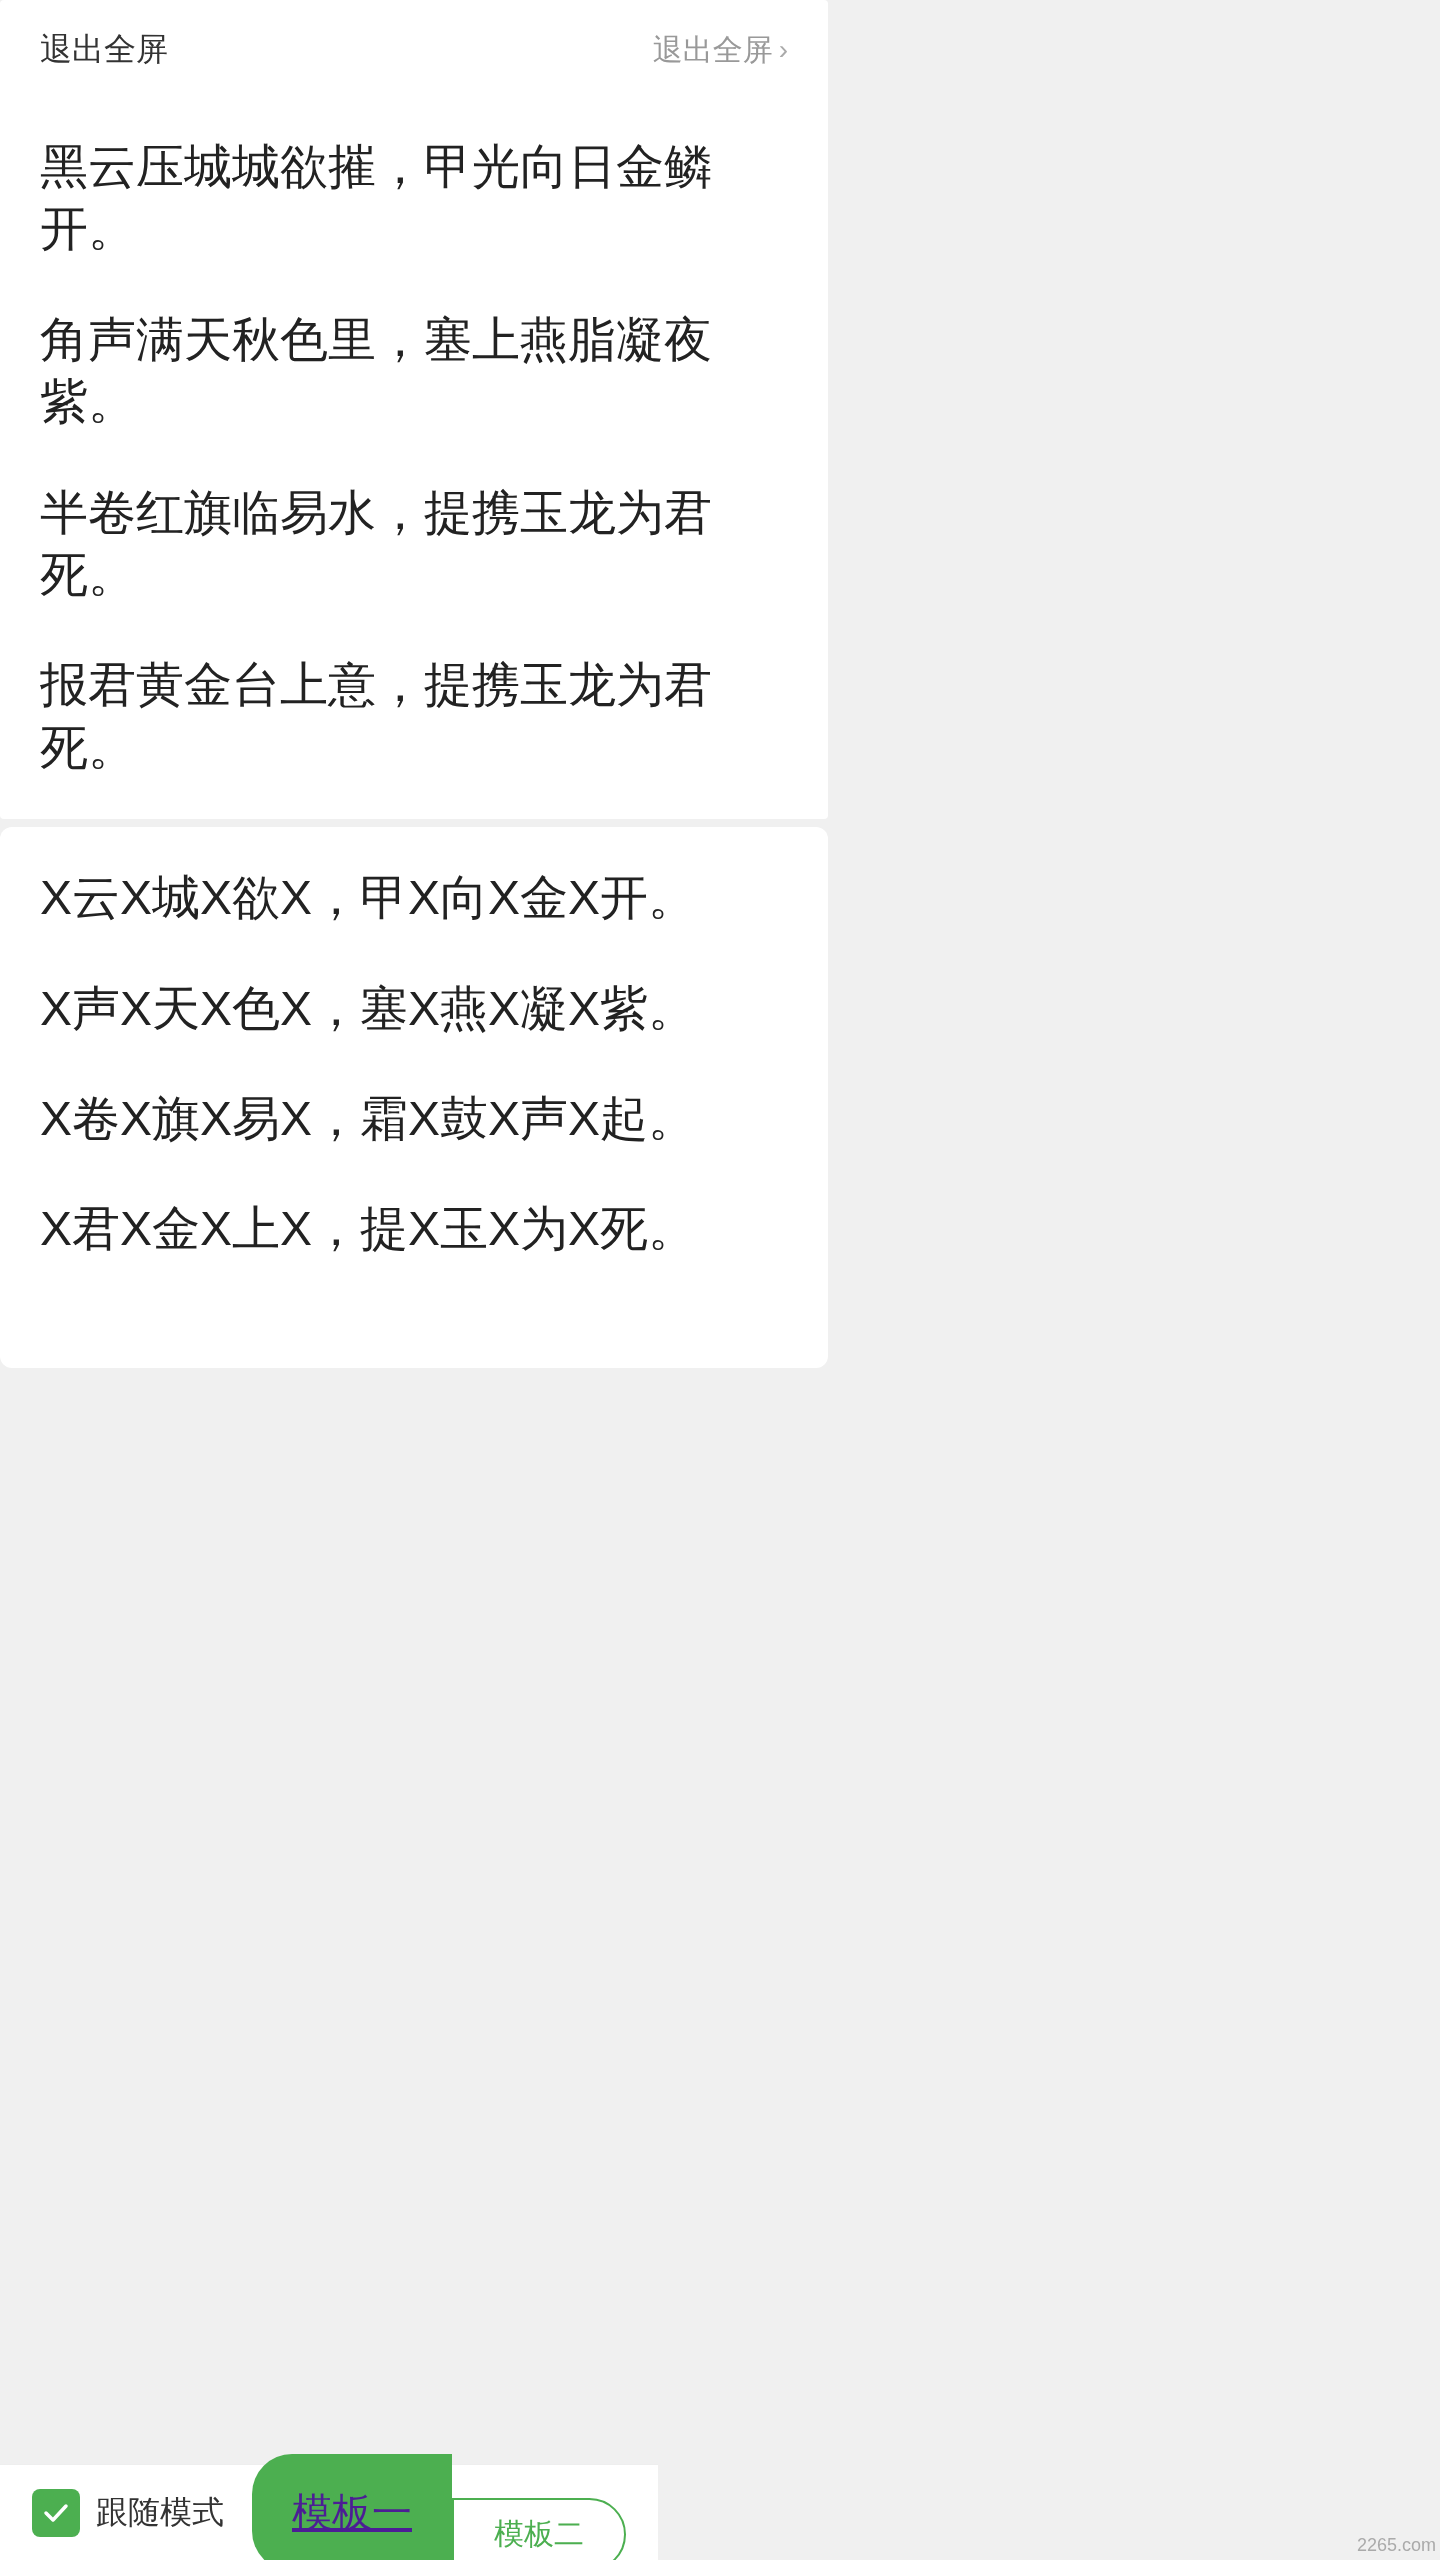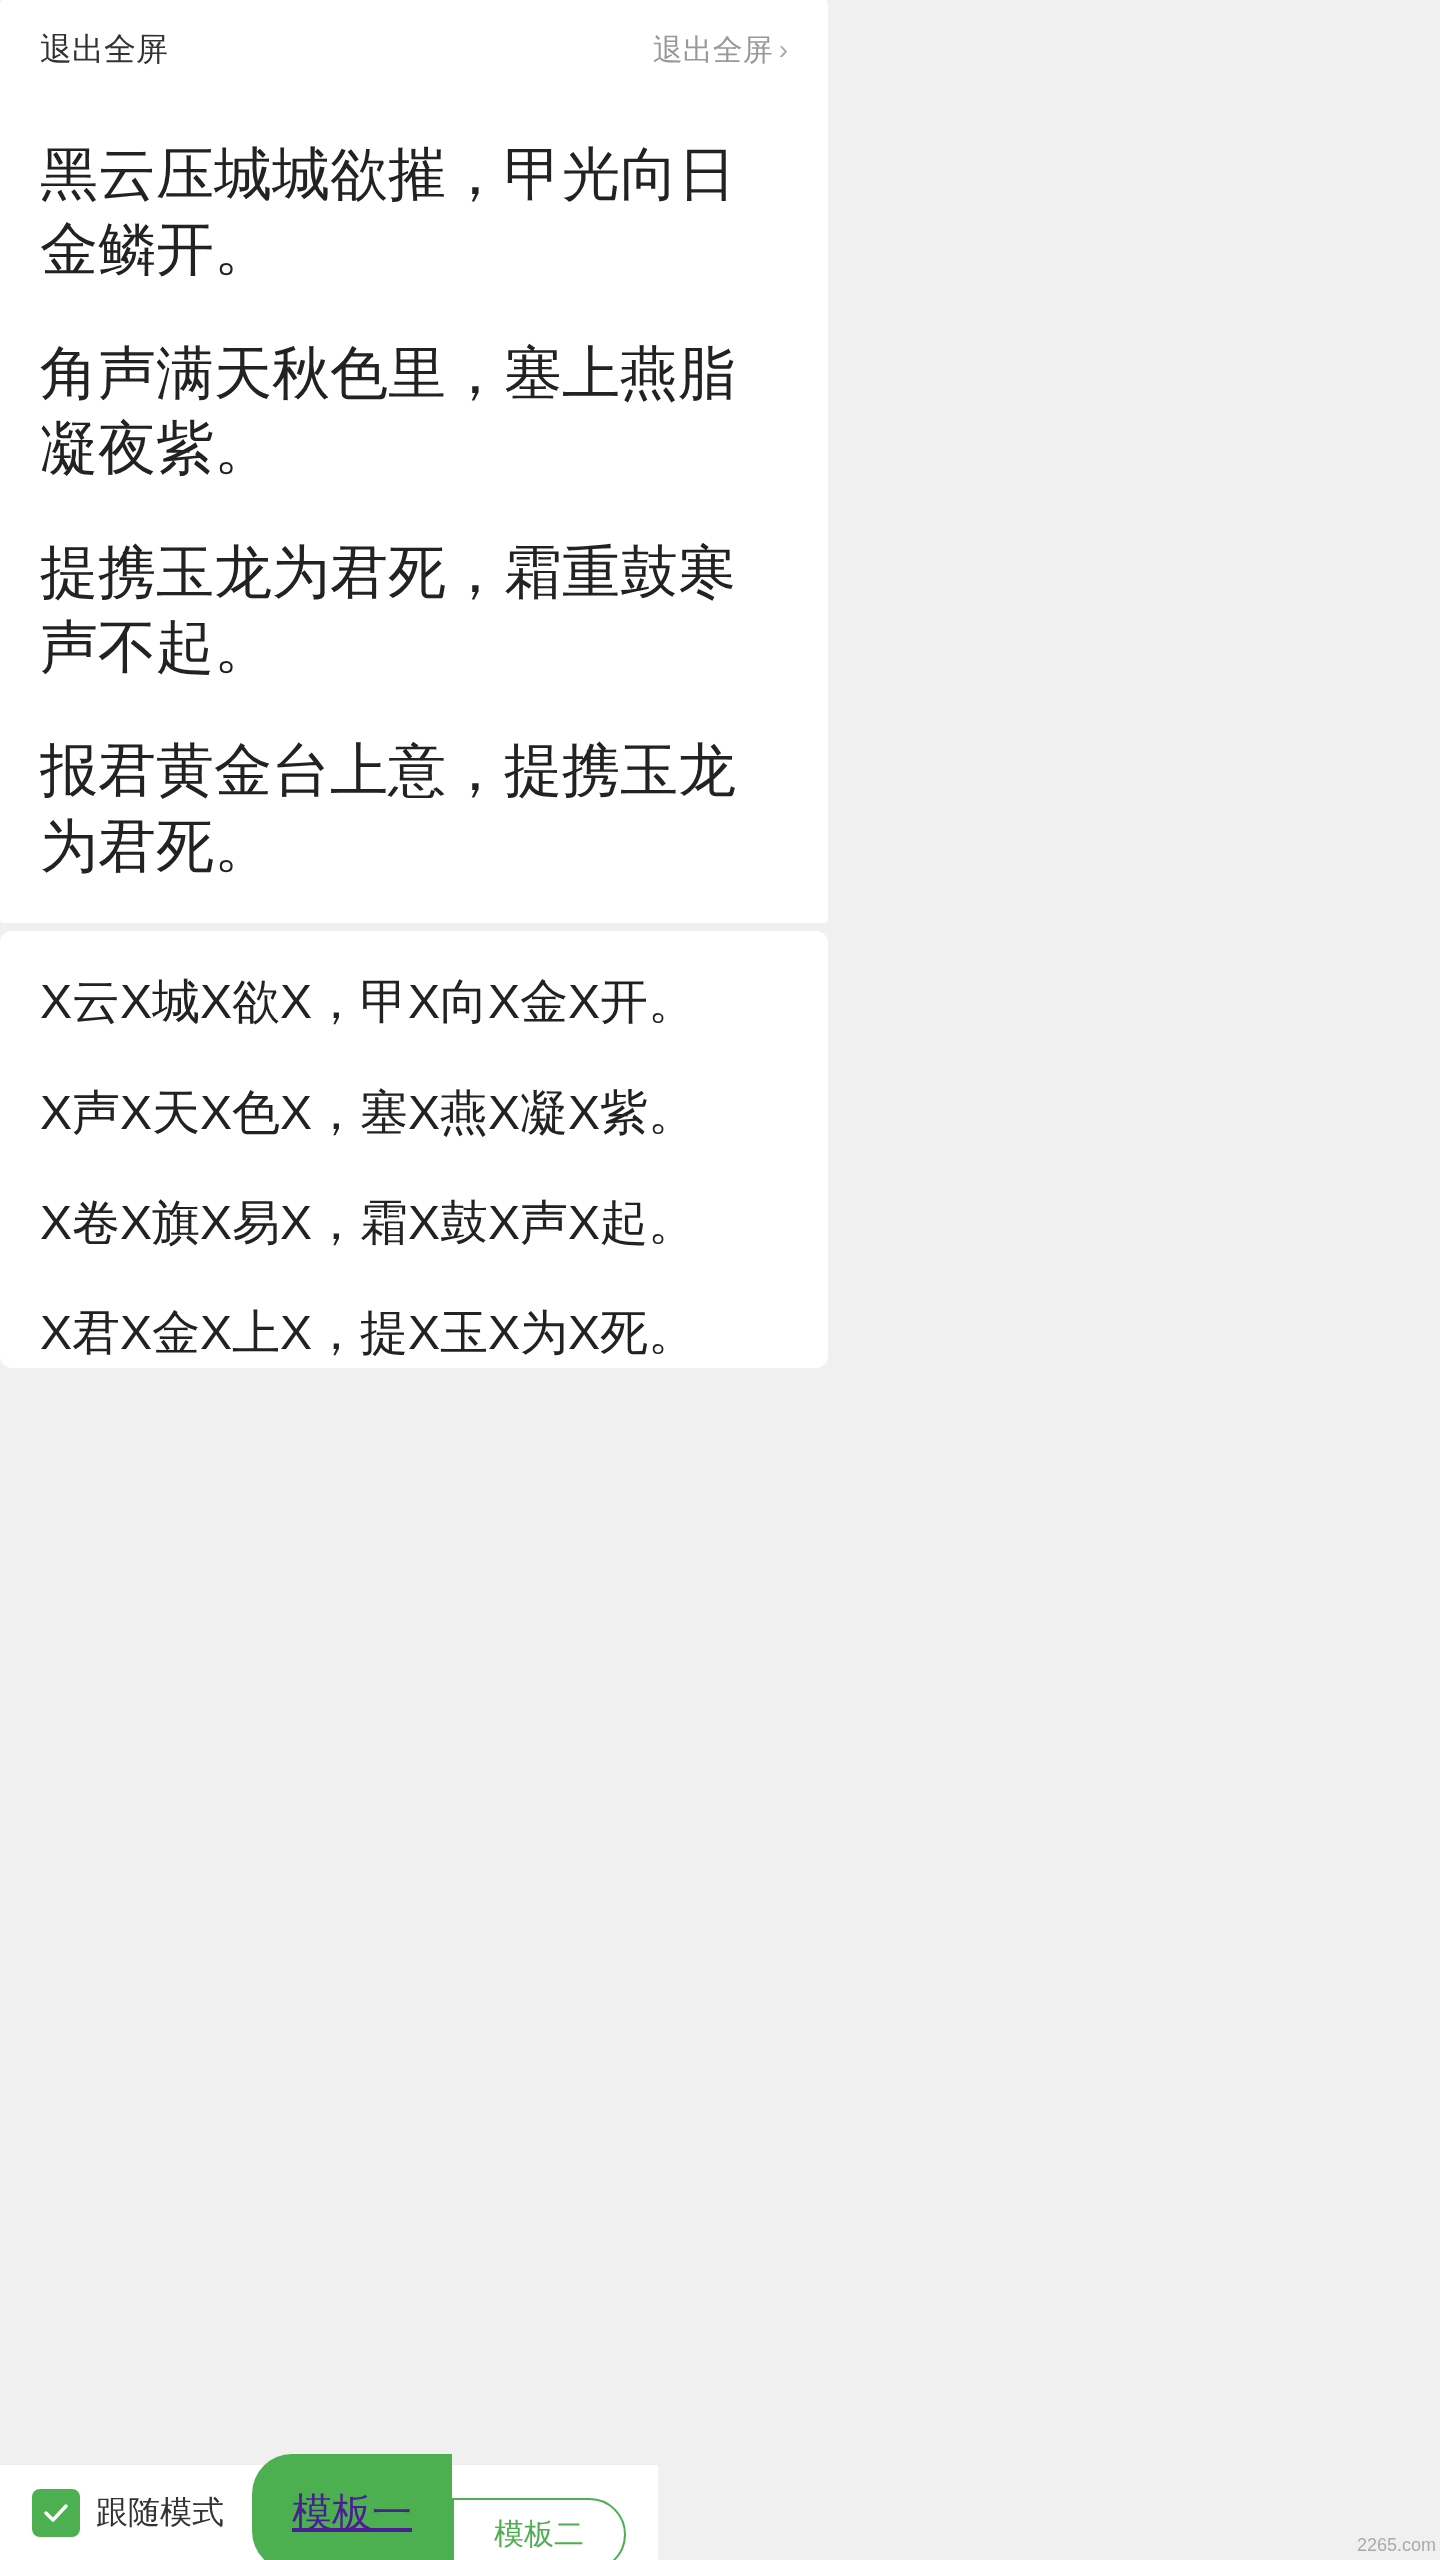--- a/index.html
+++ b/index.html
@@ -52,21 +52,21 @@
       font-size: 28px;
       color: #aaaaaa;
     }
 
     
     .poem-content {
       padding-top: 40px;
     }
 
     .poem-line {
-      font-size: 58px;
+      font-size: 48px;
       color: #222222;
       line-height: 1.3;
       margin-bottom: 48px;
       font-weight: 400;
     }
 
     .poem-line:last-child {
       margin-bottom: 0;
     }
 
@@ -185,21 +185,21 @@
     <span class="header-left">退出全屏</span>
     <div class="header-right">
       <span>退出全屏</span>
       <span class="chevron-icon">›</span>
     </div>
   </div>
 
   <div class="poem-content">
     <div class="poem-line">黑云压城城欲摧，甲光向日金鳞开。</div>
     <div class="poem-line">角声满天秋色里，塞上燕脂凝夜紫。</div>
-    <div class="poem-line">提携玉龙为君死，霜重鼓寒声不起。</div>
+    <div class="poem-line">半卷红旗临易水，提携玉龙为君死。</div>
     <div class="poem-line">报君黄金台上意，提携玉龙为君死。</div>
   </div>
 </div>
 
 <div class="card-bottom">
   <div class="masked-poem-content">
     <div class="masked-line">X云X城X欲X，甲X向X金X开。</div>
     <div class="masked-line">X声X天X色X，塞X燕X凝X紫。</div>
     <div class="masked-line">X卷X旗X易X，霜X鼓X声X起。</div>
     <div class="masked-line">X君X金X上X，提X玉X为X死。</div>

